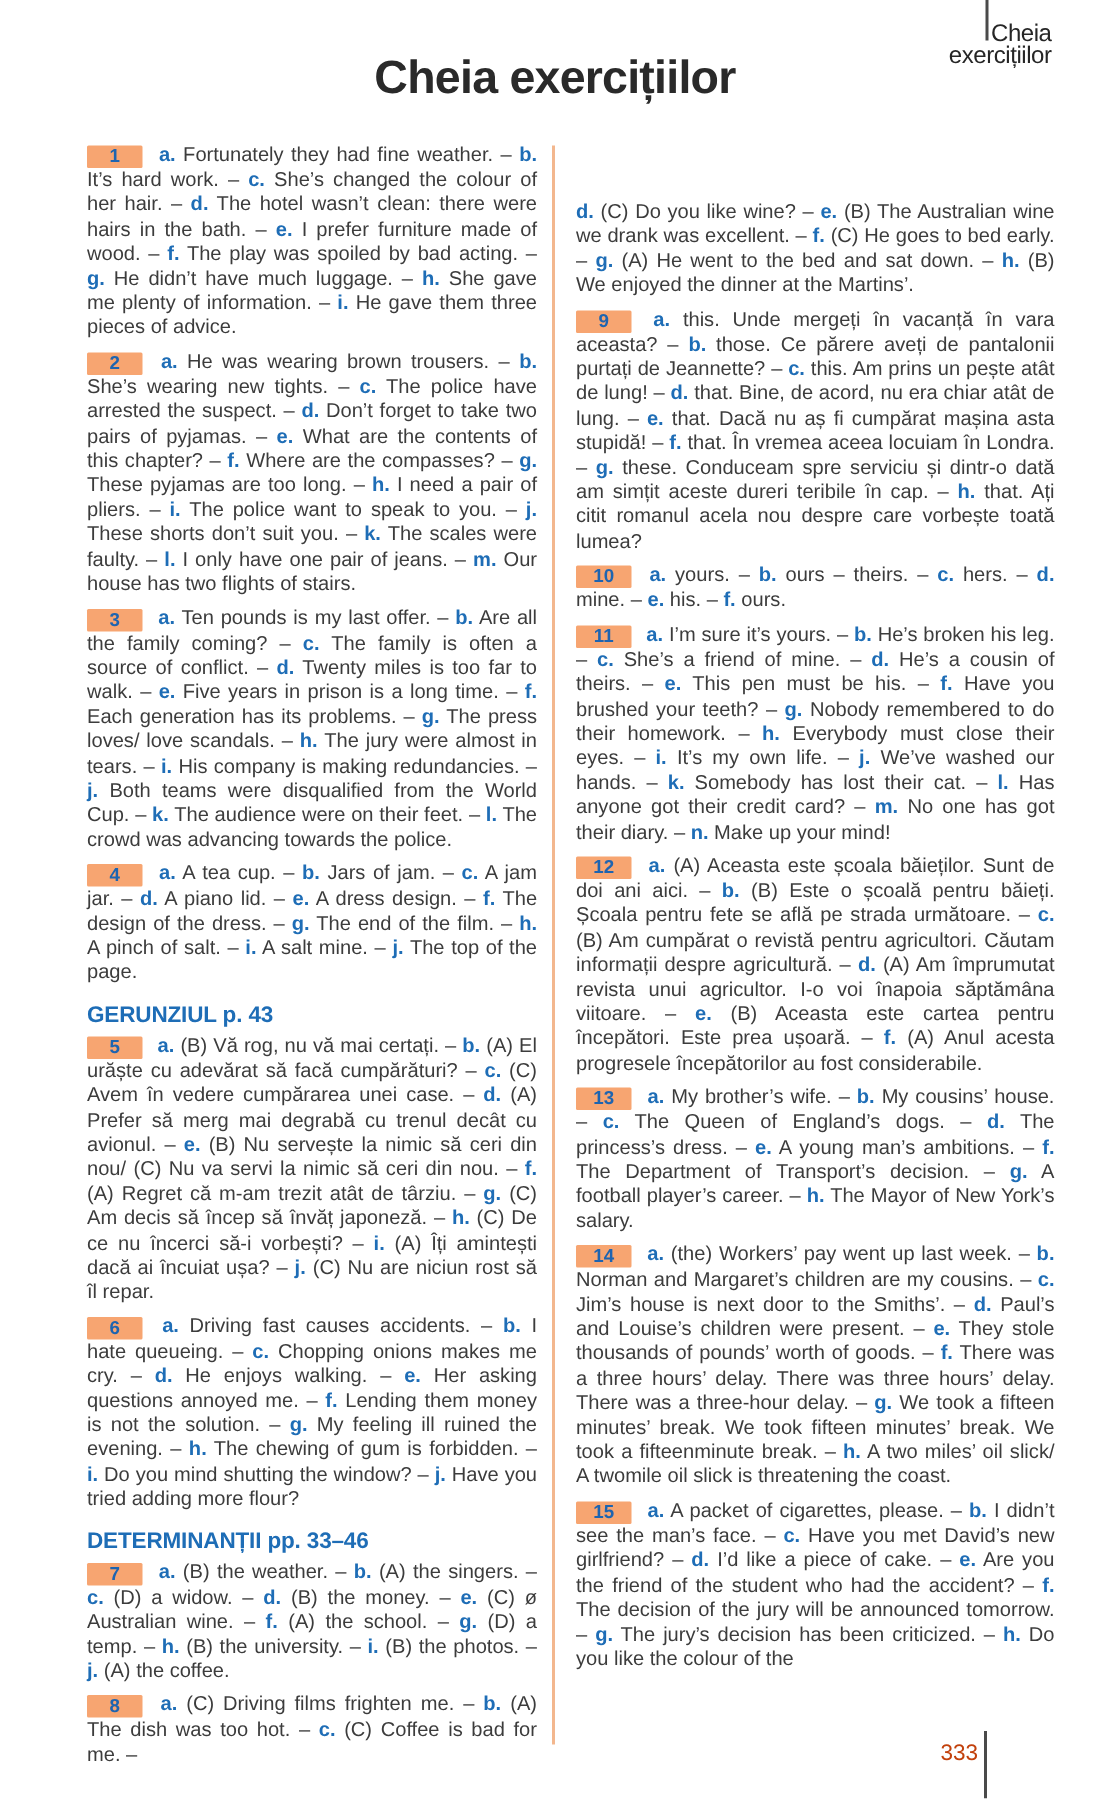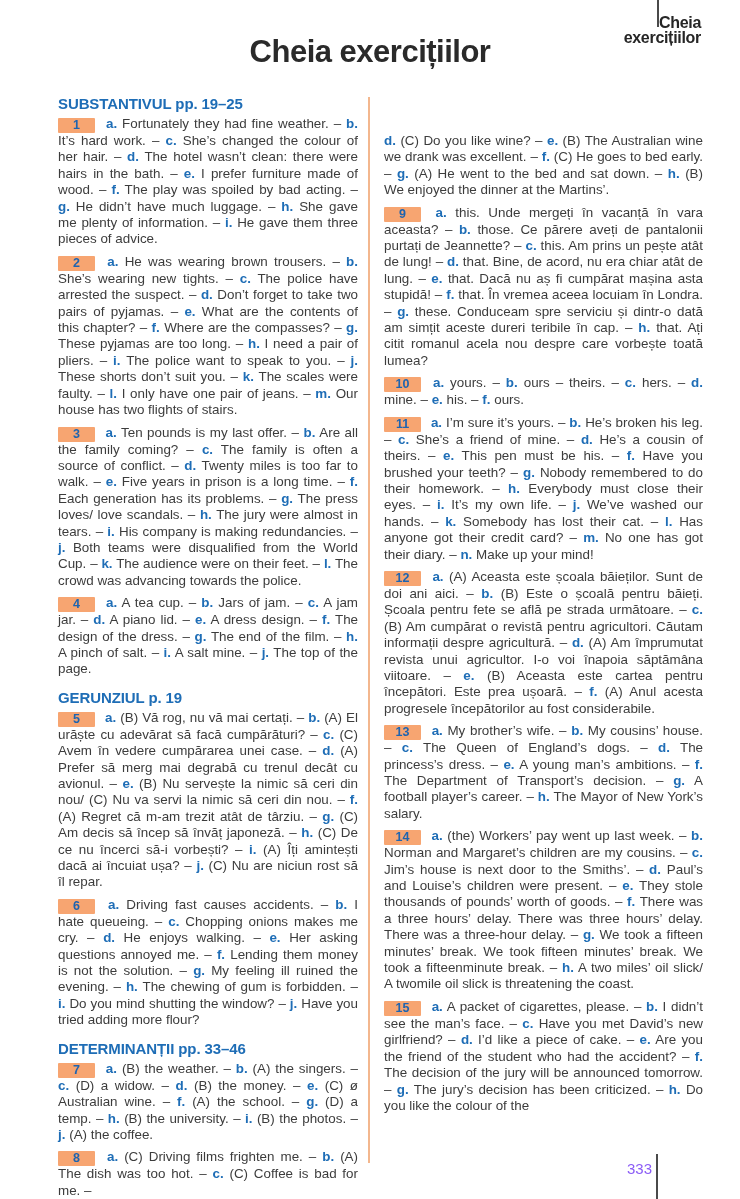--- a/index.html
+++ b/index.html
@@ -10,21 +10,21 @@
     font-family:"Liberation Sans", sans-serif;
     color:#3c3c3c;
     overflow:hidden;
   }
   .header-rule {
     position:absolute; top:0; right:81px;
     width:2px; height:27px; background:#4a4a4a;
   }
   .running-header {
     position:absolute; top:15px; right:39px;
-    text-align:right; font-weight:bold;
+    text-align:right; font-weight:normal;
     font-size:16px; line-height:15px;
     color:#262626; letter-spacing:-0.3px;
     white-space:pre-line;
   }
   .main-title {
     position:absolute; top:34px; left:0; width:100%;
     text-align:center; font-weight:bold;
     font-size:31px; color:#2a2a2a; letter-spacing:-0.5px;
   }
   .col-divider {
@@ -49,45 +49,44 @@
   .badge {
     display:inline-block; width:37px; height:15px;
     background:#f7a571; color:#1e64b0;
     font-weight:bold; font-size:12.5px; line-height:15px;
     text-align:center; margin-right:6px;
     vertical-align:-1px; border-radius:1px;
   }
   .lbl { color:#1e6db6; font-weight:bold; }
   .page-number {
     position:absolute; right:88px; bottom:22px;
-    font-size:15px; color:#8b5cf6;
+    font-size:15px; color:#c2410c;
   }
   .footer-rule {
     position:absolute; right:82px; bottom:0;
     width:2px; height:45px; background:#4a4a4a;
   }
 </style>
 </head>
 <body>
 
 <div class="header-rule"></div>
 <div class="running-header">Cheia
 exercițiilor</div>
 
 <h1 class="main-title">Cheia exercițiilor</h1>
 
 <div class="col-divider"></div>
 
 <div class="column column-left">
-    <div class="section-heading">SUBSTANTIVUL pp. 19–25</div>
     <p class="item"><span class="badge">1</span> <span class="lbl">a.</span> <span>Fortunately they had fine weather.</span><span> – </span><span class="lbl">b.</span> <span>It’s hard work.</span><span> – </span><span class="lbl">c.</span> <span>She’s changed the colour of her hair.</span><span> – </span><span class="lbl">d.</span> <span>The hotel wasn’t clean: there were hairs in the bath.</span><span> – </span><span class="lbl">e.</span> <span>I prefer furniture made of wood.</span><span> – </span><span class="lbl">f.</span> <span>The play was spoiled by bad acting.</span><span> – </span><span class="lbl">g.</span> <span>He didn’t have much luggage.</span><span> – </span><span class="lbl">h.</span> <span>She gave me plenty of information.</span><span> – </span><span class="lbl">i.</span> <span>He gave them three pieces of advice.</span></p>
     <p class="item"><span class="badge">2</span> <span class="lbl">a.</span> <span>He was wearing brown trousers.</span><span> – </span><span class="lbl">b.</span> <span>She’s wearing new tights.</span><span> – </span><span class="lbl">c.</span> <span>The police have arrested the suspect.</span><span> – </span><span class="lbl">d.</span> <span>Don’t forget to take two pairs of pyjamas.</span><span> – </span><span class="lbl">e.</span> <span>What are the contents of this chapter?</span><span> – </span><span class="lbl">f.</span> <span>Where are the compasses?</span><span> – </span><span class="lbl">g.</span> <span>These pyjamas are too long.</span><span> – </span><span class="lbl">h.</span> <span>I need a pair of pliers.</span><span> – </span><span class="lbl">i.</span> <span>The police want to speak to you.</span><span> – </span><span class="lbl">j.</span> <span>These shorts don’t suit you.</span><span> – </span><span class="lbl">k.</span> <span>The scales were faulty.</span><span> – </span><span class="lbl">l.</span> <span>I only have one pair of jeans.</span><span> – </span><span class="lbl">m.</span> <span>Our house has two flights of stairs.</span></p>
     <p class="item"><span class="badge">3</span> <span class="lbl">a.</span> <span>Ten pounds is my last offer.</span><span> – </span><span class="lbl">b.</span> <span>Are all the family coming?</span><span> – </span><span class="lbl">c.</span> <span>The family is often a source of conflict.</span><span> – </span><span class="lbl">d.</span> <span>Twenty miles is too far to walk.</span><span> – </span><span class="lbl">e.</span> <span>Five years in prison is a long time.</span><span> – </span><span class="lbl">f.</span> <span>Each generation has its problems.</span><span> – </span><span class="lbl">g.</span> <span>The press loves/ love scandals.</span><span> – </span><span class="lbl">h.</span> <span>The jury were almost in tears.</span><span> – </span><span class="lbl">i.</span> <span>His company is making redundancies.</span><span> – </span><span class="lbl">j.</span> <span>Both teams were disqualified from the World Cup.</span><span> – </span><span class="lbl">k.</span> <span>The audience were on their feet.</span><span> – </span><span class="lbl">l.</span> <span>The crowd was advancing towards the police.</span></p>
     <p class="item"><span class="badge">4</span> <span class="lbl">a.</span> <span>A tea cup.</span><span> – </span><span class="lbl">b.</span> <span>Jars of jam.</span><span> – </span><span class="lbl">c.</span> <span>A jam jar.</span><span> – </span><span class="lbl">d.</span> <span>A piano lid.</span><span> – </span><span class="lbl">e.</span> <span>A dress design.</span><span> – </span><span class="lbl">f.</span> <span>The design of the dress.</span><span> – </span><span class="lbl">g.</span> <span>The end of the film.</span><span> – </span><span class="lbl">h.</span> <span>A pinch of salt.</span><span> – </span><span class="lbl">i.</span> <span>A salt mine.</span><span> – </span><span class="lbl">j.</span> <span>The top of the page.</span></p>
-    <div class="section-heading">GERUNZIUL p. 19</div>
+    <div class="section-heading">GERUNZIUL p. 43</div>
     <p class="item"><span class="badge">5</span> <span class="lbl">a.</span> <span>(B) Vă rog, nu vă mai certați.</span><span> – </span><span class="lbl">b.</span> <span>(A) El urăște cu adevărat să facă cumpărături?</span><span> – </span><span class="lbl">c.</span> <span>(C) Avem în vedere cumpărarea unei case.</span><span> – </span><span class="lbl">d.</span> <span>(A) Prefer să merg mai degrabă cu trenul decât cu avionul.</span><span> – </span><span class="lbl">e.</span> <span>(B) Nu servește la nimic să ceri din nou/ (C) Nu va servi la nimic să ceri din nou.</span><span> – </span><span class="lbl">f.</span> <span>(A) Regret că m-am trezit atât de târziu.</span><span> – </span><span class="lbl">g.</span> <span>(C) Am decis să încep să învăț japoneză.</span><span> – </span><span class="lbl">h.</span> <span>(C) De ce nu încerci să-i vorbești?</span><span> – </span><span class="lbl">i.</span> <span>(A) Îți amintești dacă ai încuiat ușa?</span><span> – </span><span class="lbl">j.</span> <span>(C) Nu are niciun rost să îl repar.</span></p>
     <p class="item"><span class="badge">6</span> <span class="lbl">a.</span> <span>Driving fast causes accidents.</span><span> – </span><span class="lbl">b.</span> <span>I hate queueing.</span><span> – </span><span class="lbl">c.</span> <span>Chopping onions makes me cry.</span><span> – </span><span class="lbl">d.</span> <span>He enjoys walking.</span><span> – </span><span class="lbl">e.</span> <span>Her asking questions annoyed me.</span><span> – </span><span class="lbl">f.</span> <span>Lending them money is not the solution.</span><span> – </span><span class="lbl">g.</span> <span>My feeling ill ruined the evening.</span><span> – </span><span class="lbl">h.</span> <span>The chewing of gum is forbidden.</span><span> – </span><span class="lbl">i.</span> <span>Do you mind shutting the window?</span><span> – </span><span class="lbl">j.</span> <span>Have you tried adding more flour?</span></p>
     <div class="section-heading">DETERMINANȚII pp. 33–46</div>
     <p class="item"><span class="badge">7</span> <span class="lbl">a.</span> <span>(B) the weather.</span><span> – </span><span class="lbl">b.</span> <span>(A) the singers.</span><span> – </span><span class="lbl">c.</span> <span>(D) a widow.</span><span> – </span><span class="lbl">d.</span> <span>(B) the money.</span><span> – </span><span class="lbl">e.</span> <span>(C) ø Australian wine.</span><span> – </span><span class="lbl">f.</span> <span>(A) the school.</span><span> – </span><span class="lbl">g.</span> <span>(D) a temp.</span><span> – </span><span class="lbl">h.</span> <span>(B) the university.</span><span> – </span><span class="lbl">i.</span> <span>(B) the photos.</span><span> – </span><span class="lbl">j.</span> <span>(A) the coffee.</span></p>
     <p class="item"><span class="badge">8</span> <span class="lbl">a.</span> <span>(C) Driving films frighten me.</span><span> – </span><span class="lbl">b.</span> <span>(A) The dish was too hot.</span><span> – </span><span class="lbl">c.</span> <span>(C) Coffee is bad for me.</span> <span>–</span></p>
   </div>
 <div class="column column-right">
     <p class="item"><span class="lbl">d.</span> <span>(C) Do you like wine?</span><span> – </span><span class="lbl">e.</span> <span>(B) The Australian wine we drank was excellent.</span><span> – </span><span class="lbl">f.</span> <span>(C) He goes to bed early.</span><span> – </span><span class="lbl">g.</span> <span>(A) He went to the bed and sat down.</span><span> – </span><span class="lbl">h.</span> <span>(B) We enjoyed the dinner at the Martins’.</span></p>
     <p class="item"><span class="badge">9</span> <span class="lbl">a.</span> <span>this. Unde mergeți în vacanță în vara aceasta?</span><span> – </span><span class="lbl">b.</span> <span>those. Ce părere aveți de pantalonii purtați de Jeannette?</span><span> – </span><span class="lbl">c.</span> <span>this. Am prins un pește atât de lung!</span><span> – </span><span class="lbl">d.</span> <span>that. Bine, de acord, nu era chiar atât de lung.</span><span> – </span><span class="lbl">e.</span> <span>that. Dacă nu aș fi cumpărat mașina asta stupidă!</span><span> – </span><span class="lbl">f.</span> <span>that. În vremea aceea locuiam în Londra.</span><span> – </span><span class="lbl">g.</span> <span>these. Conduceam spre serviciu și dintr-o dată am simțit aceste dureri teribile în cap.</span><span> – </span><span class="lbl">h.</span> <span>that. Ați citit romanul acela nou despre care vorbește toată lumea?</span></p>
     <p class="item"><span class="badge">10</span> <span class="lbl">a.</span> <span>yours.</span><span> – </span><span class="lbl">b.</span> <span>ours – theirs.</span><span> – </span><span class="lbl">c.</span> <span>hers.</span><span> – </span><span class="lbl">d.</span> <span>mine.</span><span> – </span><span class="lbl">e.</span> <span>his.</span><span> – </span><span class="lbl">f.</span> <span>ours.</span></p>

